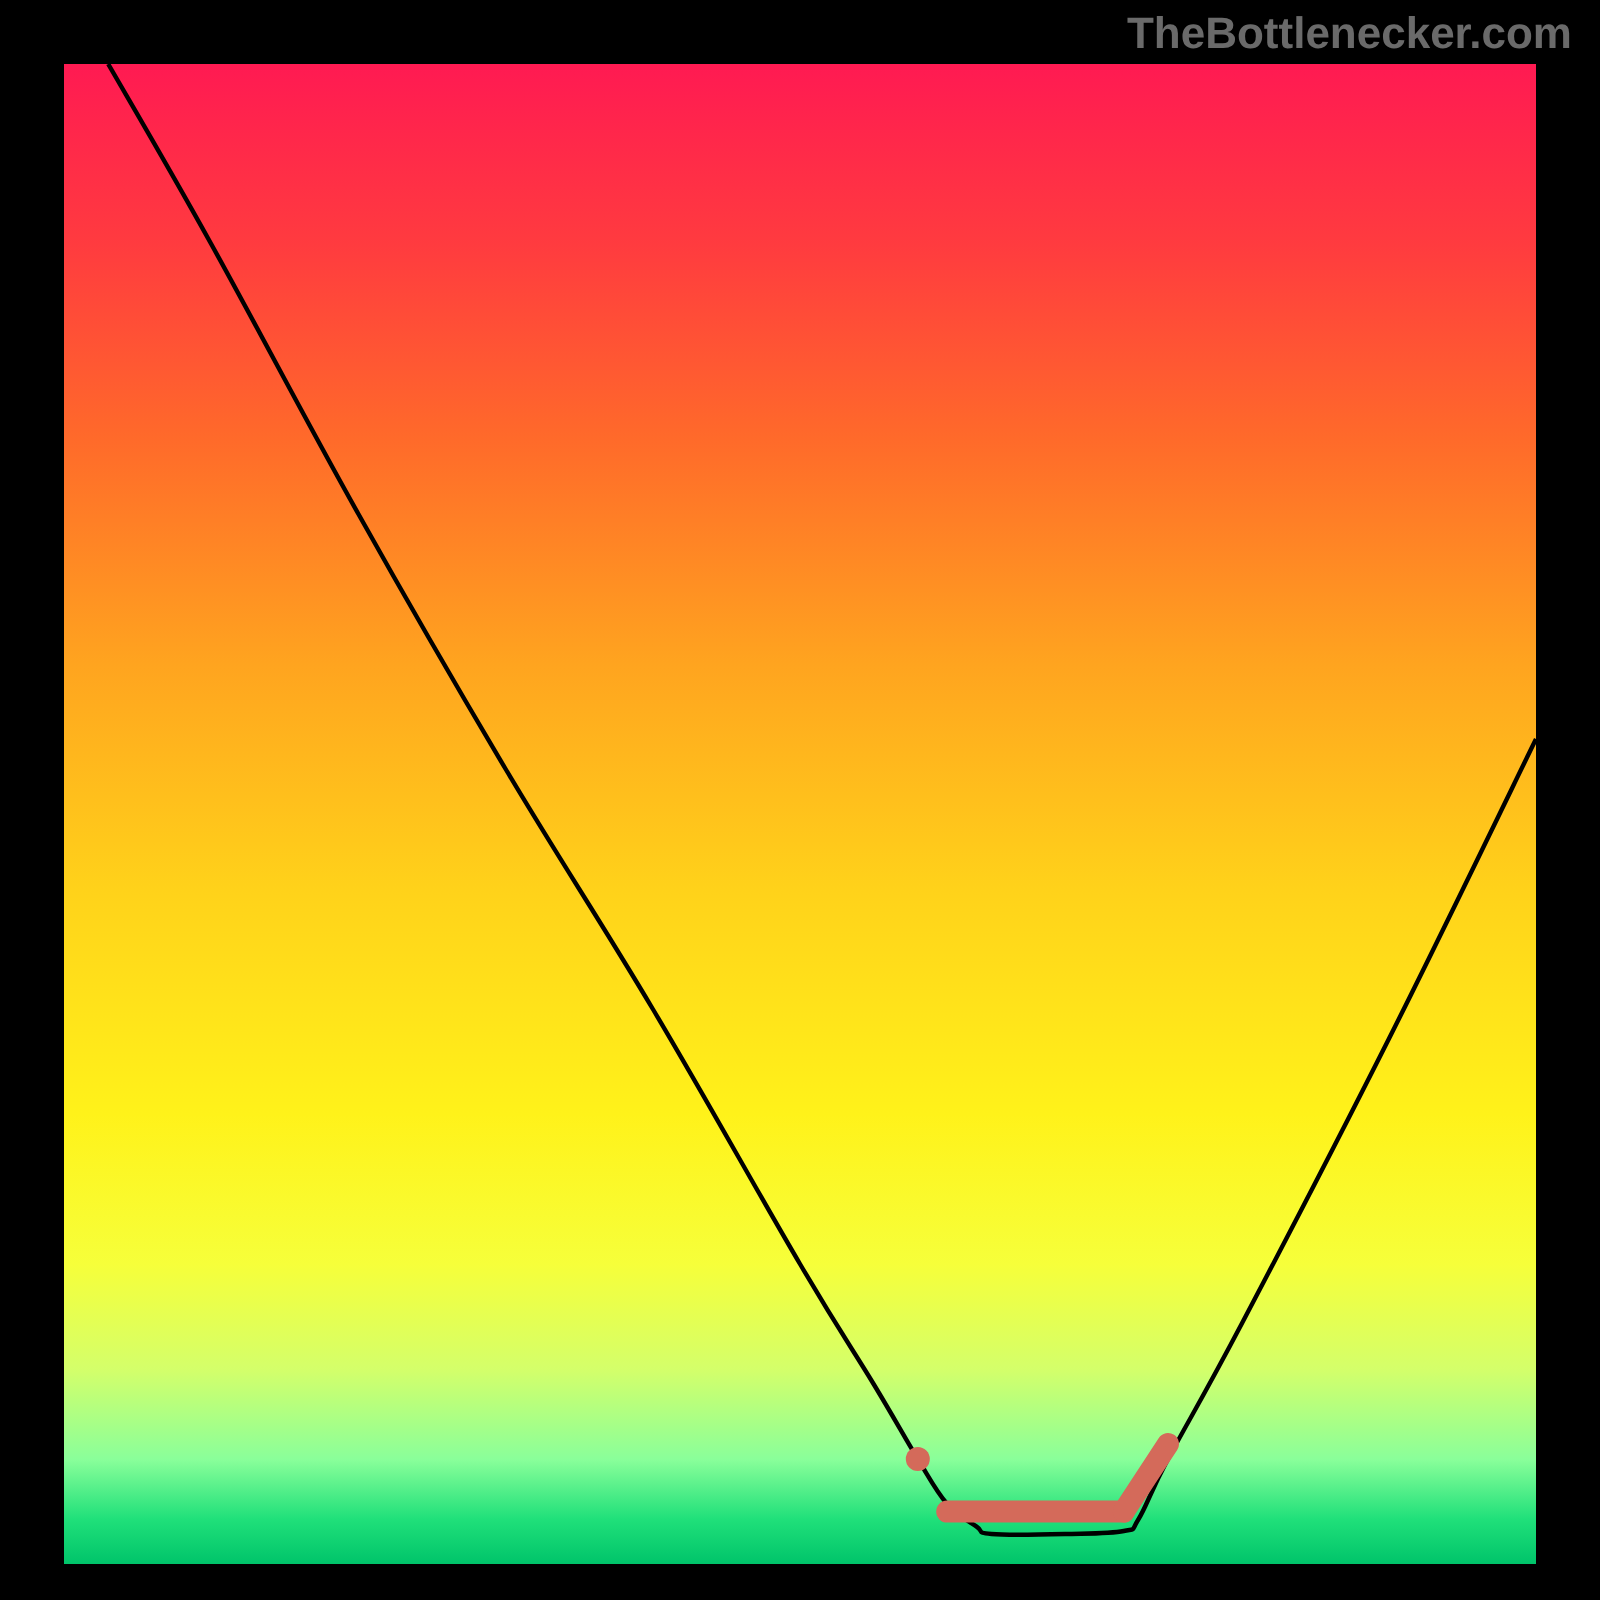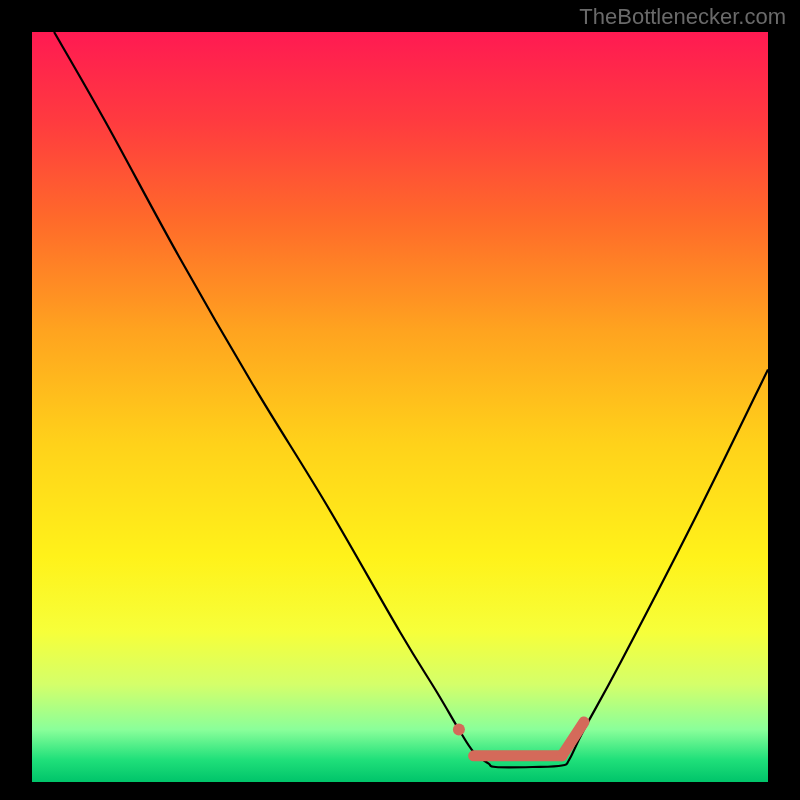--- a/index.html
+++ b/index.html
@@ -15,21 +15,21 @@
     width: 800px;
     height: 800px;
   }
   .watermark {
     position: absolute;
     top: 4px;
     right: 14px;
     color: #6a6a6a;
     font-family: Arial, Helvetica, sans-serif;
     font-size: 22px;
-    font-weight: normal;
+    font-weight: bold;
     z-index: 10;
     user-select: none;
   }
   .plot-frame {
     position: absolute;
     left: 32px;
     top: 32px;
     width: 736px;
     height: 750px;
     background: linear-gradient(to bottom,

